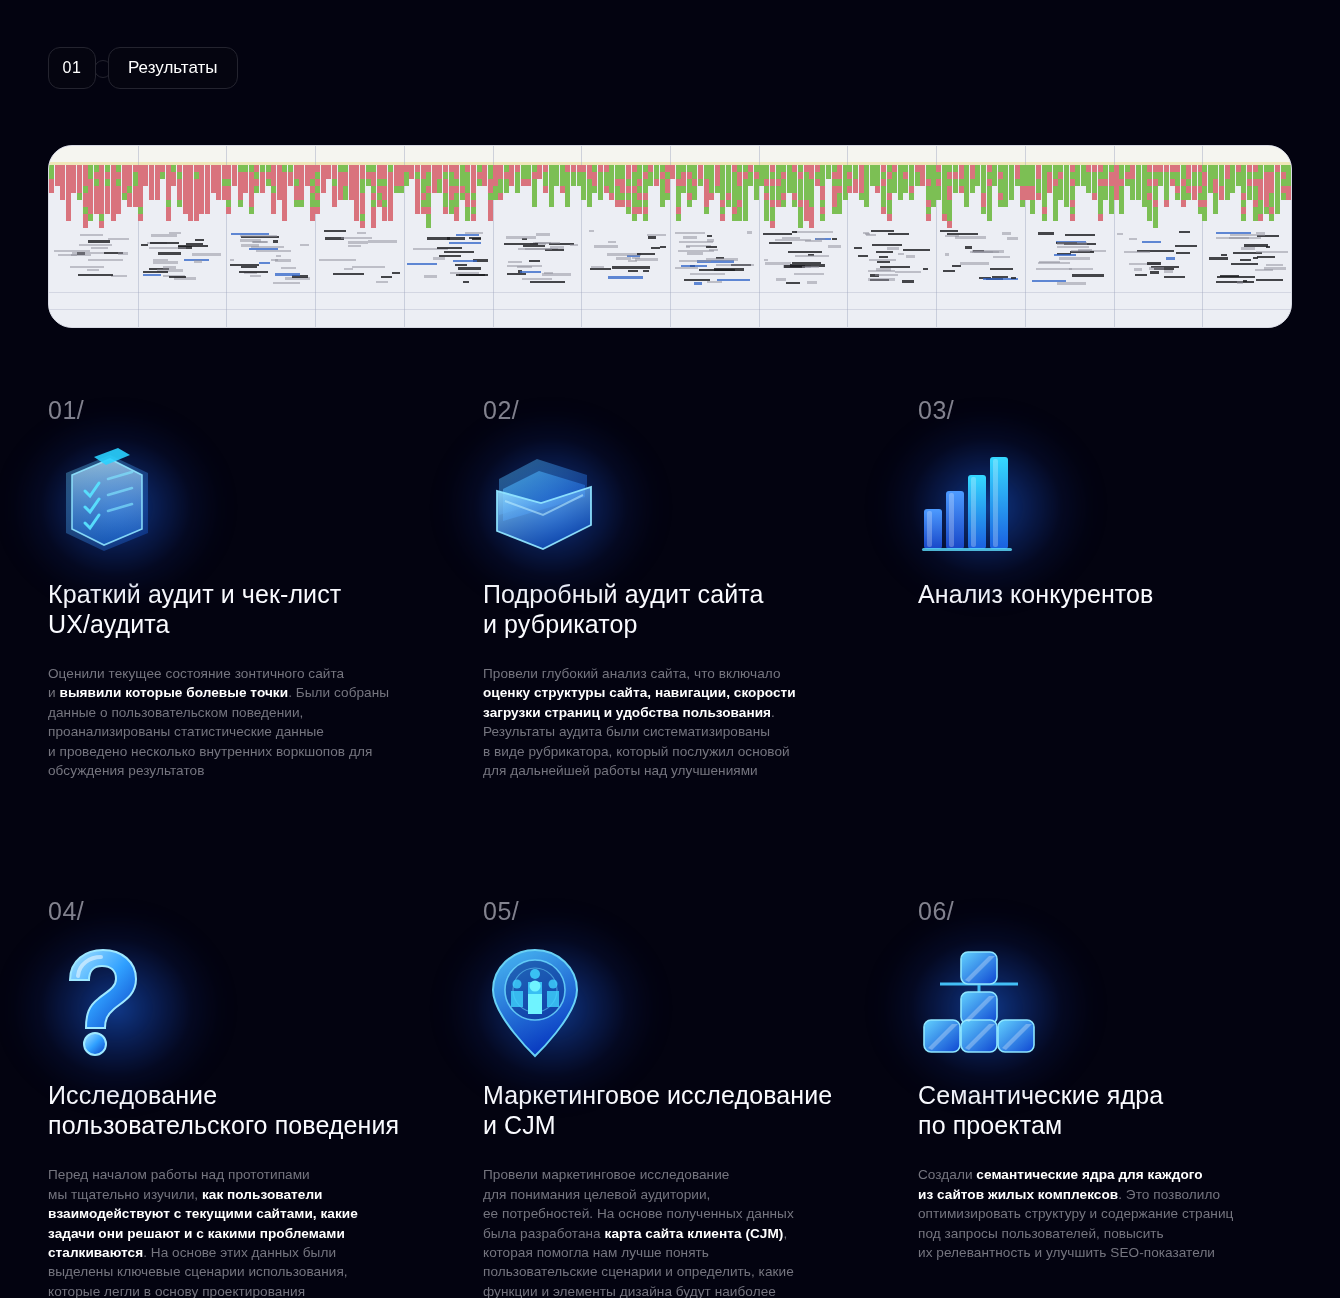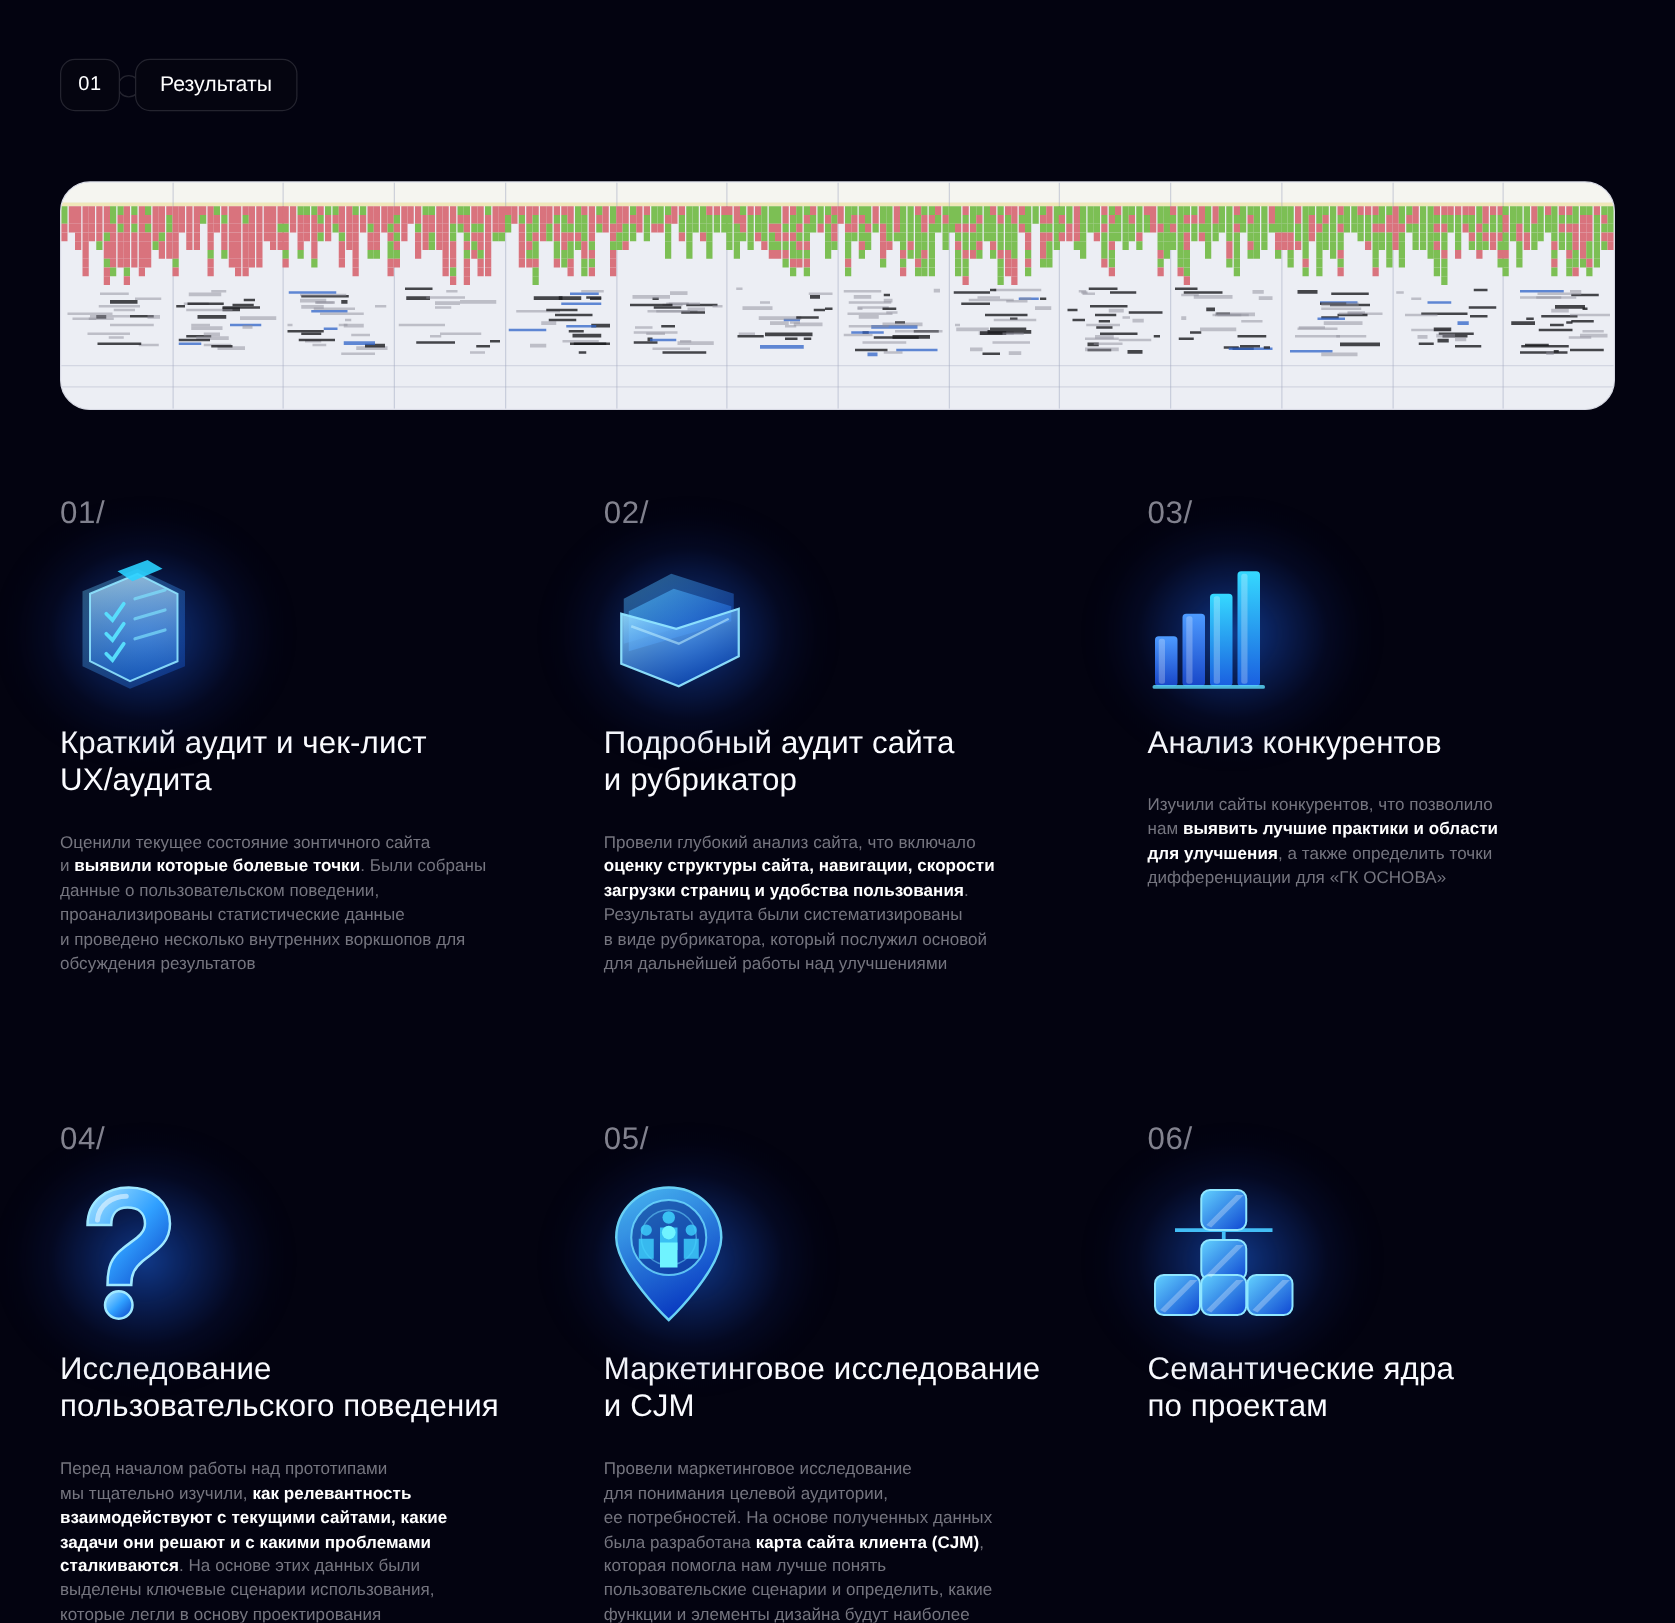--- a/index.html
+++ b/index.html
@@ -1792,24 +1792,20 @@
           <g fill="#ffffff" opacity=".25">
             <rect x="9" y="66" width="5" height="36" rx="2"></rect>
             <rect x="31" y="48" width="5" height="54" rx="2"></rect>
             <rect x="53" y="32" width="5" height="70" rx="2"></rect>
             <rect x="75" y="14" width="5" height="88" rx="2"></rect>
           </g>
           <rect x="4" y="103" width="90" height="3" rx="1.5" fill="#5fe0ff" opacity=".8"></rect>
         </svg>
       </div>
       <div class="card-title">Анализ конкурентов</div>
-      <div class="card-body">Изучили сайты конкурентов, что позволило
-нам <b>выявить лучшие практики и области
-для улучшения</b>, а также определить точки
-дифференциации для «ГК ОСНОВА»</div>
     </div>
   </div>
 
   <div class="row" style="margin-top:119px;">
 
     <div class="card c1">
       <div class="card-num">04/</div>
       <div class="icon-box">
         <div class="icon-glow"></div>
         <svg class="icon-svg" width="110" height="112" viewBox="0 0 110 112">
@@ -1821,21 +1817,21 @@
             </linearGradient>
           </defs>
           <path d="M22 34 C22 14 38 4 55 4 C74 4 88 16 88 33 C88 50 74 56 66 63 C59 69 57 74 57 82 L38 82 C38 68 41 60 50 53 C58 46 68 42 68 33 C68 24 62 20 54 20 C45 20 41 26 41 34 Z" fill="url(#gD1)" stroke="#9fe8ff" stroke-width="2"></path>
           <circle cx="47" cy="98" r="11" fill="url(#gD1)" stroke="#9fe8ff" stroke-width="2"></circle>
           <path d="M30 30 C31 18 42 11 53 11" fill="none" stroke="#ffffff" stroke-width="4" stroke-linecap="round" opacity=".5"></path>
         </svg>
       </div>
       <div class="card-title">Исследование
 пользовательского поведения</div>
       <div class="card-body">Перед началом работы над прототипами
-мы тщательно изучили, <b>как релевантность
+мы тщательно изучили, <b>как пользователи
 взаимодействуют с текущими сайтами, какие
 задачи они решают и с какими проблемами
 сталкиваются</b>. На основе этих данных были
 выделены ключевые сценарии использования,
 которые легли в основу проектирования</div>
     </div>
 
     <div class="card c2">
       <div class="card-num">05/</div>
       <div class="icon-box">
@@ -1912,15 +1908,20 @@
             <path d="M47 34 L71 10 L77 10 L51 36 Z"></path>
             <path d="M47 74 L71 50 L77 50 L51 76 Z"></path>
             <path d="M10 102 L34 78 L40 78 L14 104 Z"></path>
             <path d="M47 102 L71 78 L77 78 L51 104 Z"></path>
             <path d="M84 102 L108 78 L114 78 L88 104 Z"></path>
           </g>
         </svg>
       </div>
       <div class="card-title">Семантические ядра
 по проектам</div>
+      <div class="card-body">Создали <b>семантические ядра для каждого
+из сайтов жилых комплексов</b>. Это позволило
+оптимизировать структуру и содержание страниц
+под запросы пользователей, повысить
+их релевантность и улучшить SEO-показатели</div>
     </div>
   </div>
 </div>
 
 </body></html>

